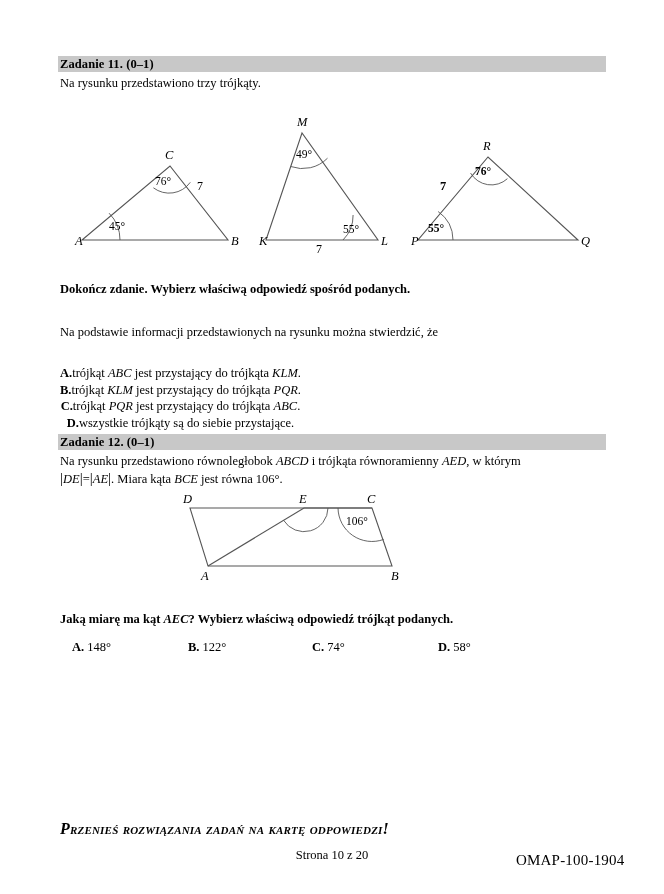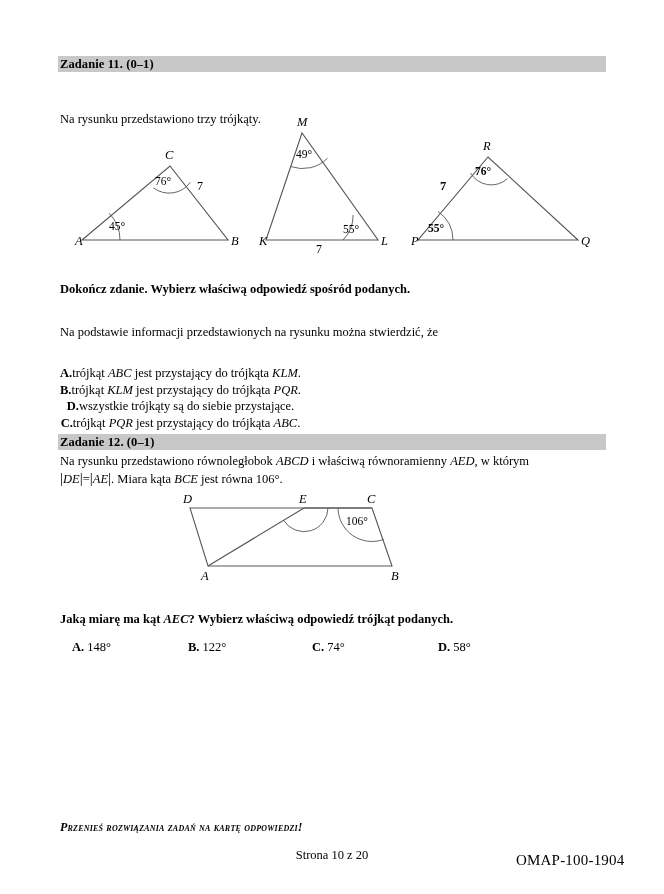--- a/index.html
+++ b/index.html
@@ -62,21 +62,21 @@
   svg text {
     font-family: "Liberation Serif", serif;
   }
   .figure {
     position: absolute;
   }
   .footer-note {
     position: absolute;
     font-weight: bold;
     font-style: italic;
-    font-size: 12px;
+    font-size: 16px;
     font-variant: small-caps;
     letter-spacing: 0.2px;
   }
   .footer-page {
     position: absolute;
     font-size: 12.5px;
     text-align: center;
   }
   .footer-code {
     position: absolute;
@@ -92,21 +92,21 @@
     white-space: nowrap;
   }
 </style>
 </head>
 <body>
 
 <div class="page">
 
   <div class="task-header" style="top:56px;">Zadanie 11. (0–1)</div>
 
-  <div class="body-text" style="left:60px; top:75px; width:548px;margin-top:36px;">Na rysunku przedstawiono trzy trójkąty.</div>
+  <div class="body-text" style="left:60px; top:75px; width:548px;">Na rysunku przedstawiono trzy trójkąty.</div>
 
   <div class="figure" style="left:58px; top:105px;">
     <svg width="548" height="150" viewBox="0 0 548 150" xmlns="http://www.w3.org/2000/svg">
 
       <g>
 
         <polygon points="24,135 170,135 112,61" fill="none" stroke="#555555" stroke-width="1.1"></polygon>
 
         <path d="M 62,135 A 38,38 0 0 0 51.1,108.2" fill="none" stroke="#555555" stroke-width="0.9"></path>
 
@@ -157,31 +157,31 @@
   <div class="body-text" style="left:60px; top:324px; width:548px;">Na podstawie informacji przedstawionych na rysunku można stwierdzić, że</div>
 
   <div class="answers" style="left:60px; top:365px;">
     <div>
       <span class="bold">A.</span><span>trójkąt </span><span class="italic">ABC</span><span> jest przystający do trójkąta </span><span class="italic">KLM</span><span>.</span>
     </div>
     <div>
       <span class="bold">B.</span><span>trójkąt </span><span class="italic">KLM</span><span> jest przystający do trójkąta </span><span class="italic">PQR</span><span>.</span>
     </div>
     <div>
+      <span class="bold">C.</span><span>trójkąt </span><span class="italic">PQR</span><span> jest przystający do trójkąta </span><span class="italic">ABC</span><span>.</span>
+    </div>
+    <div>
       <span class="bold">D.</span><span>wszystkie trójkąty są do siebie przystające.</span>
     </div>
-    <div>
-      <span class="bold">C.</span><span>trójkąt </span><span class="italic">PQR</span><span> jest przystający do trójkąta </span><span class="italic">ABC</span><span>.</span>
-    </div>
   </div>
 
   <div class="task-header" style="top:434px;">Zadanie 12. (0–1)</div>
 
   <div class="body-text justify" style="left:60px; top:453px; width:548px;">
-    <span>Na rysunku przedstawiono równoległobok </span><span class="italic">ABCD</span><span> i właściwą równoramienny </span><span class="italic">AED</span><span>, w którym</span>
+    <span>Na rysunku przedstawiono równoległobok </span><span class="italic">ABCD</span><span> i trójkąta równoramienny </span><span class="italic">AED</span><span>, w którym</span>
   </div>
 
   <div class="body-text" style="left:60px; top:444px; width:548px;margin-top:26px;">
     <span style="font-size:15px;">|</span><span class="italic">DE</span><span style="font-size:15px;">|</span><span>=</span><span style="font-size:15px;">|</span><span class="italic">AE</span><span style="font-size:15px;">|</span><span>. Miara kąta </span><span class="italic">BCE</span><span> jest równa 106°.</span>
   </div>
 
   <div class="figure" style="left:170px; top:492px;">
     <svg width="250" height="92" viewBox="0 0 250 92" xmlns="http://www.w3.org/2000/svg">
 
       <g>

